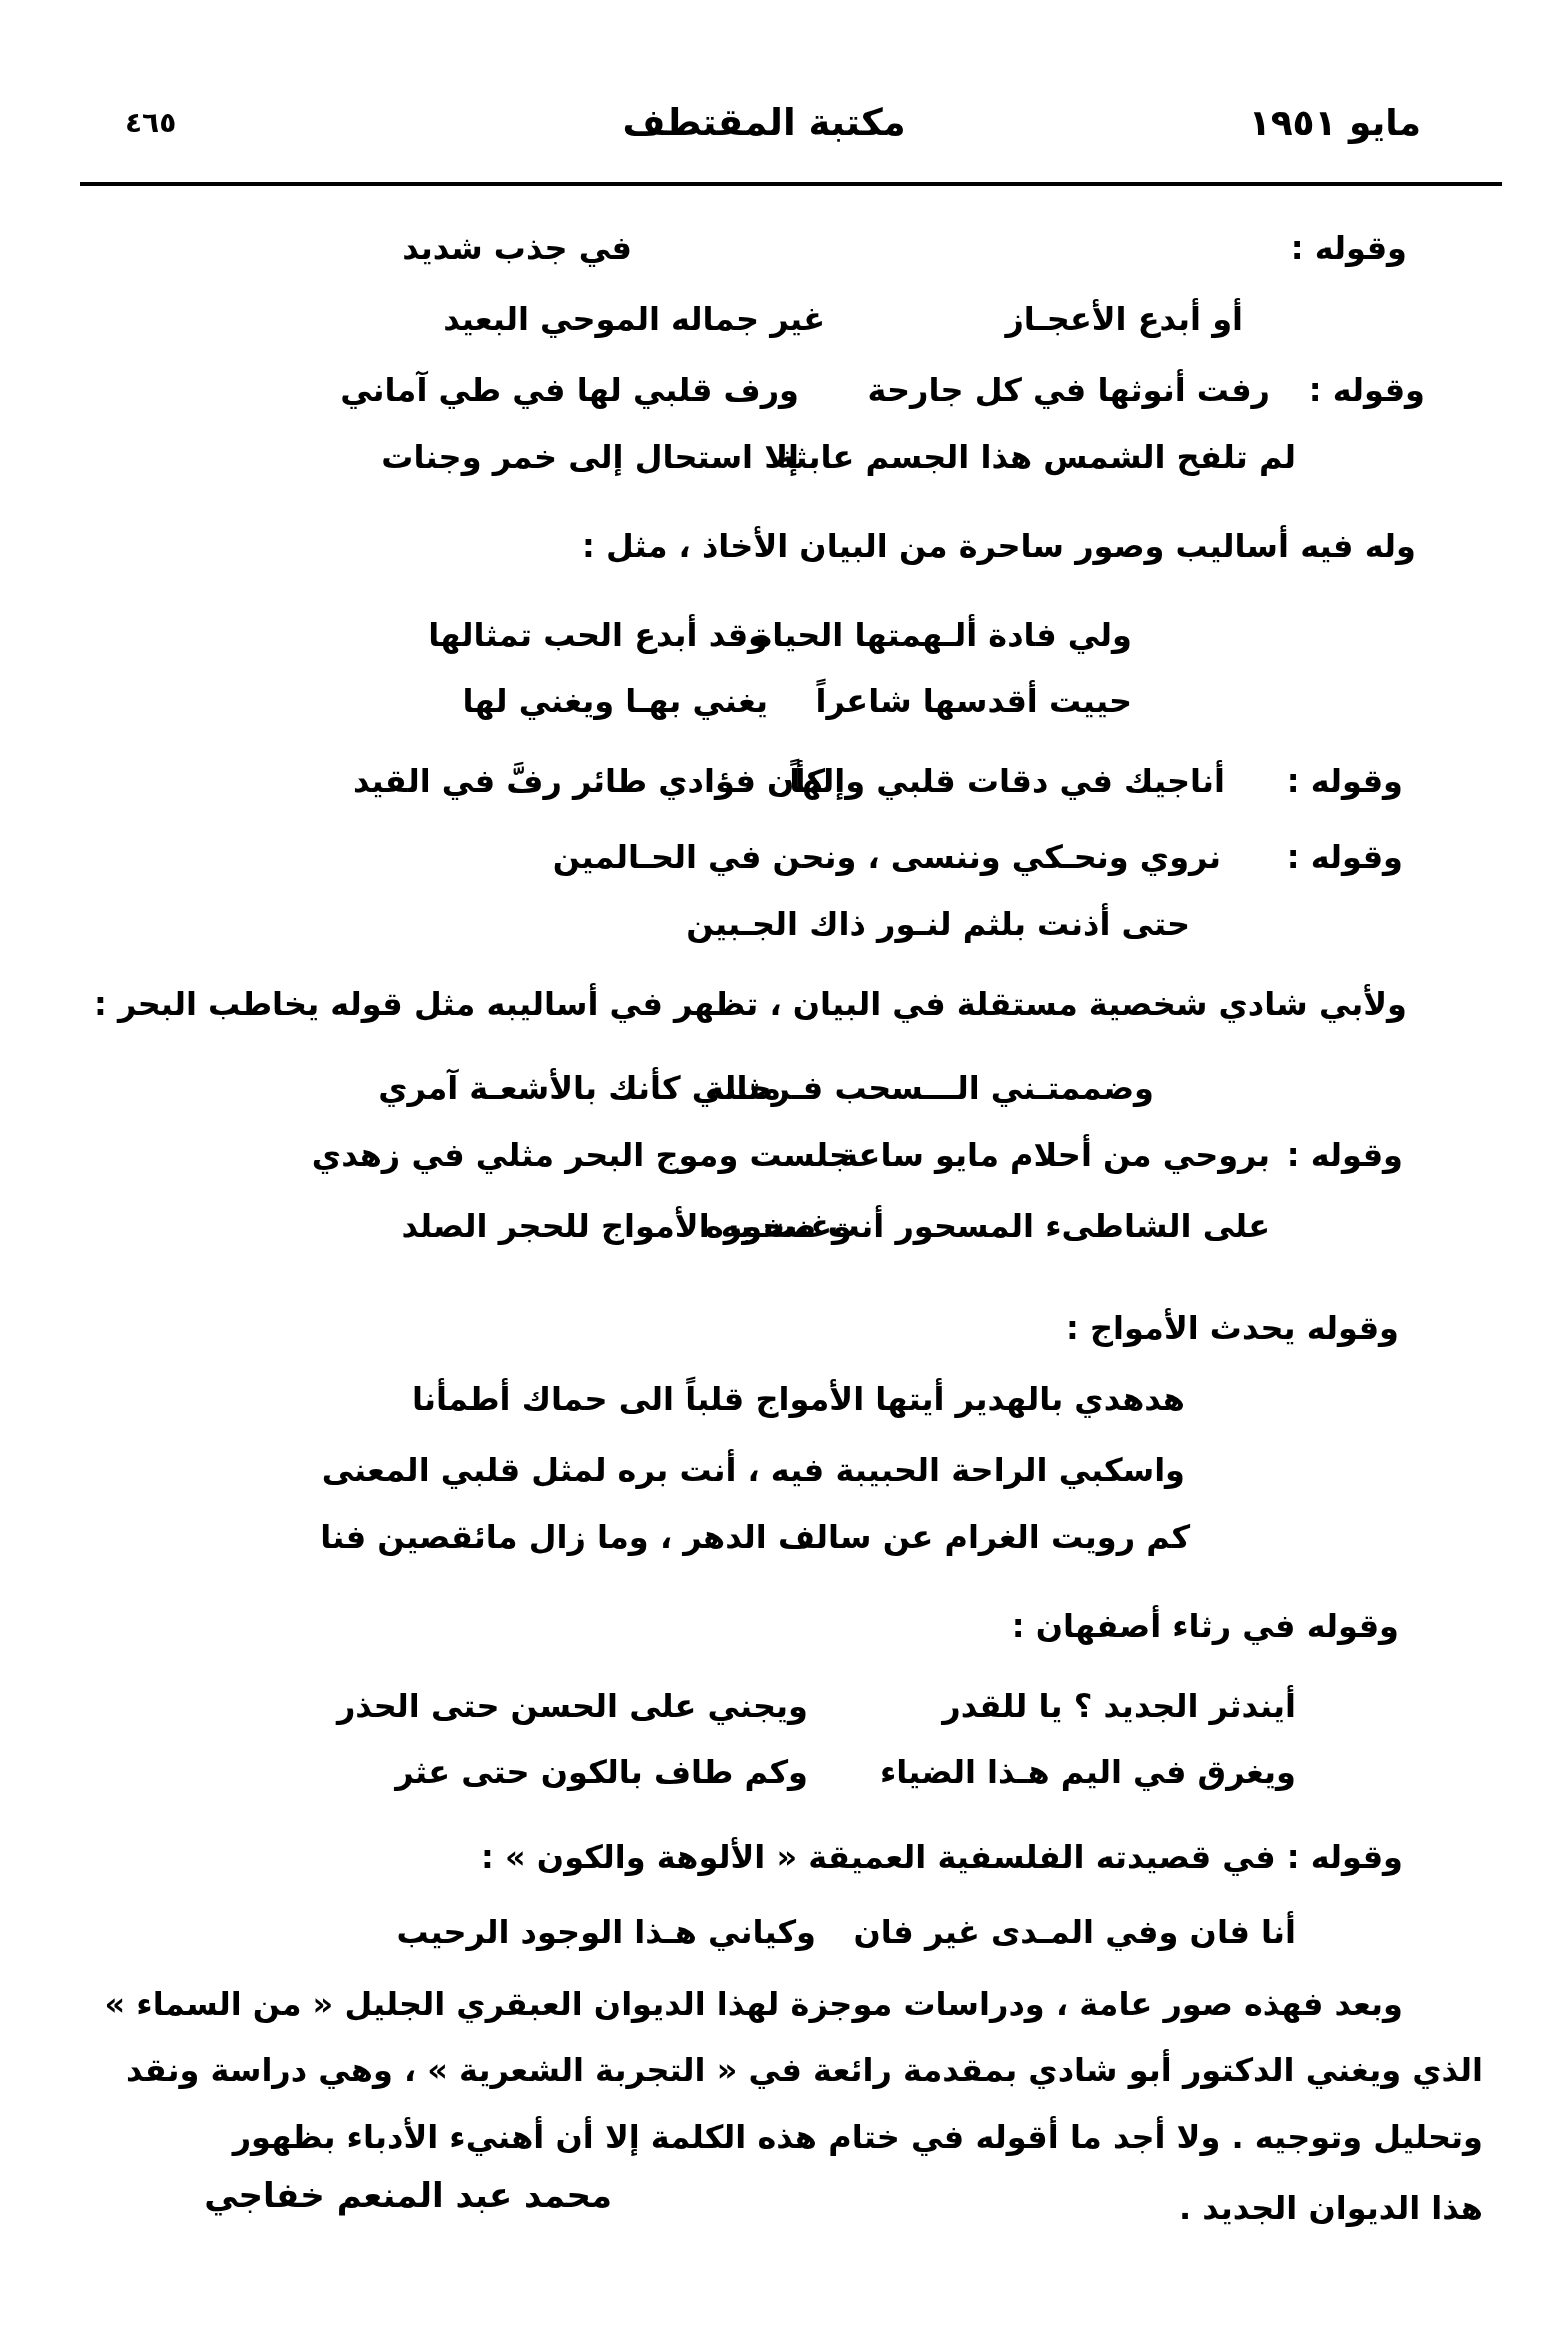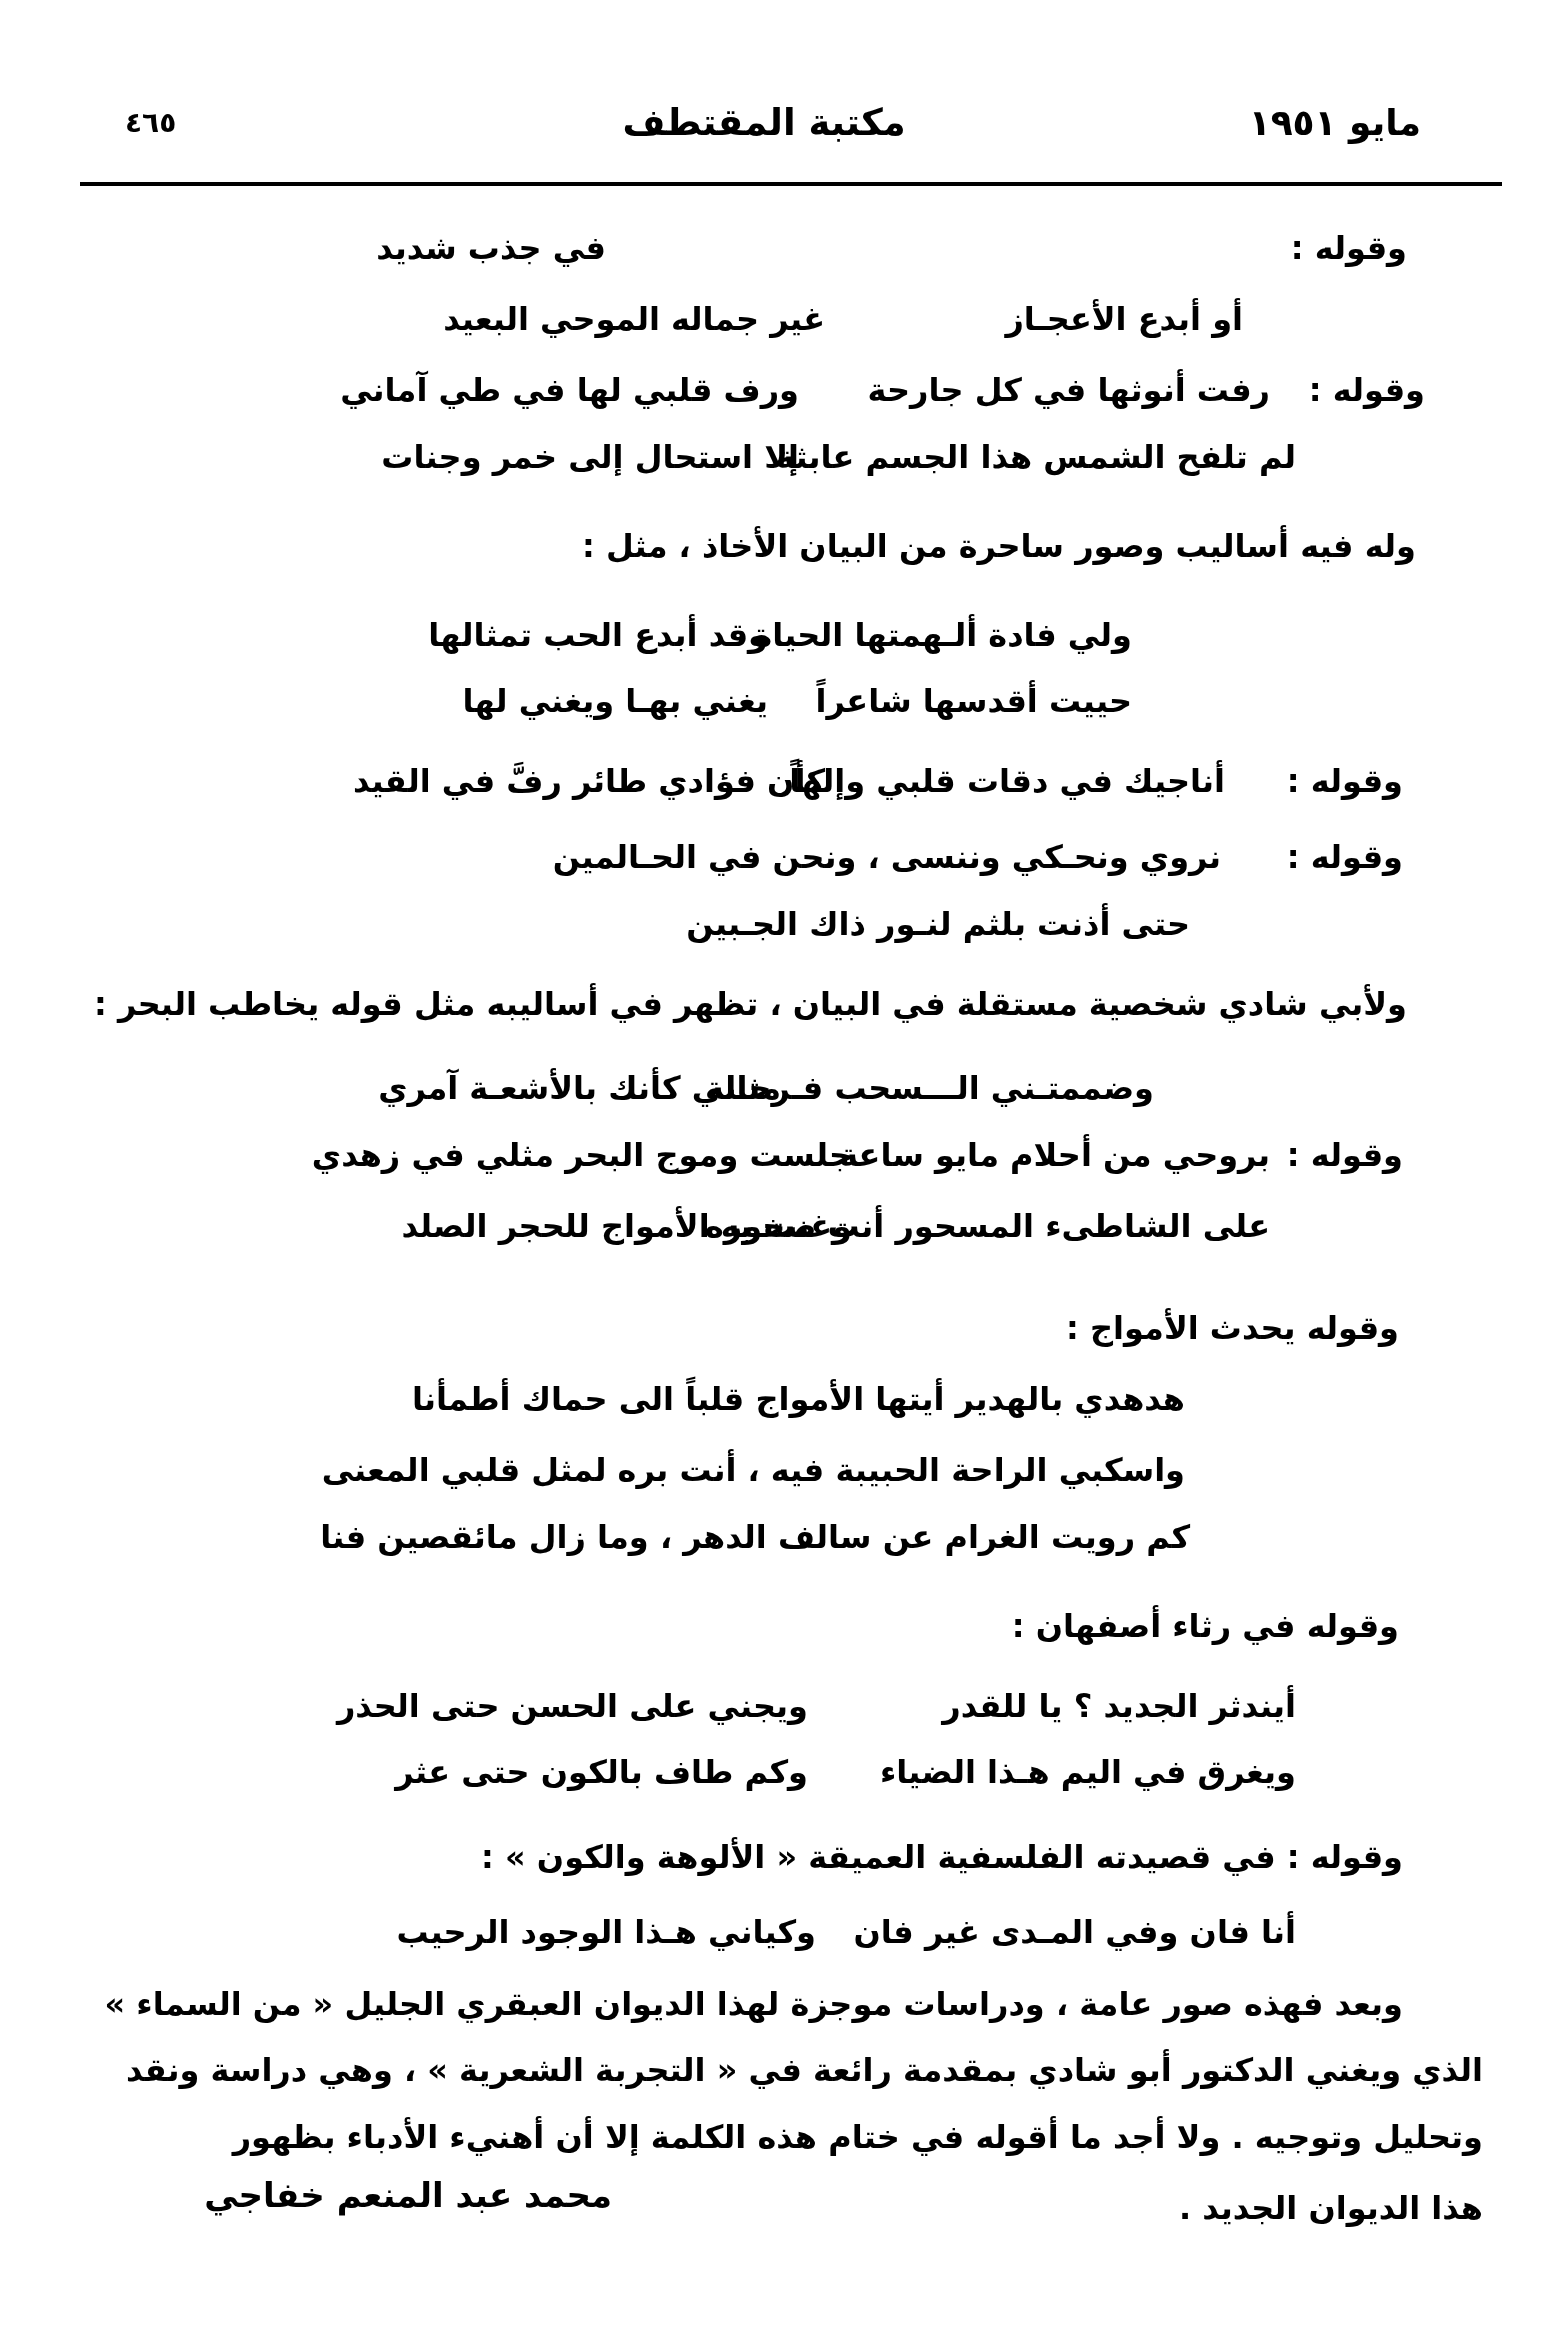--- a/index.html
+++ b/index.html
@@ -92,21 +92,21 @@
 <div class="page">
 
   <div class="running-header">
     <span class="rh-date">مايو ١٩٥١</span>
     <span class="rh-title">مكتبة المقتطف</span>
     <span class="rh-pagenum">٤٦٥</span>
   </div>
   <div class="header-rule"></div>
 
   <span class="label" style="top:222px; right:156px;">وقوله :</span>
-  <span class="hemi" style="top:222px; right:957px;">في جذب شديد</span>
+  <span class="hemi" style="top:222px; right:931px;">في جذب شديد</span>
   <span class="hemi" style="top:293px; right:320px;">أو أبدع الأعجـاز</span>
   <span class="hemi" style="top:293px; right:738px;">غير جماله الموحي البعيد</span>
 
   <span class="label" style="top:364px; right:138px;">وقوله :</span>
   <span class="hemi" style="top:364px; right:293px;">رفت أنوثها في كل جارحة</span>
   <span class="hemi" style="top:364px; right:764px;">ورف قلبي لها في طي آماني</span>
   <span class="hemi" style="top:431px; right:267px;">لم تلفح الشمس هذا الجسم عابثة</span>
   <span class="hemi" style="top:431px; right:764px;">إلا استحال إلى خمر وجنات</span>
 
   <span class="line" style="top:520px; right:147px;">وله فيه أساليب وصور ساحرة من البيان الأخاذ ، مثل :</span>

